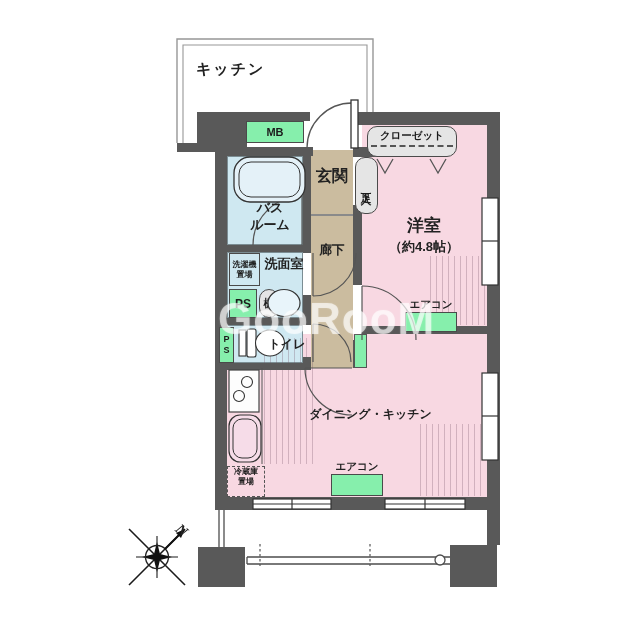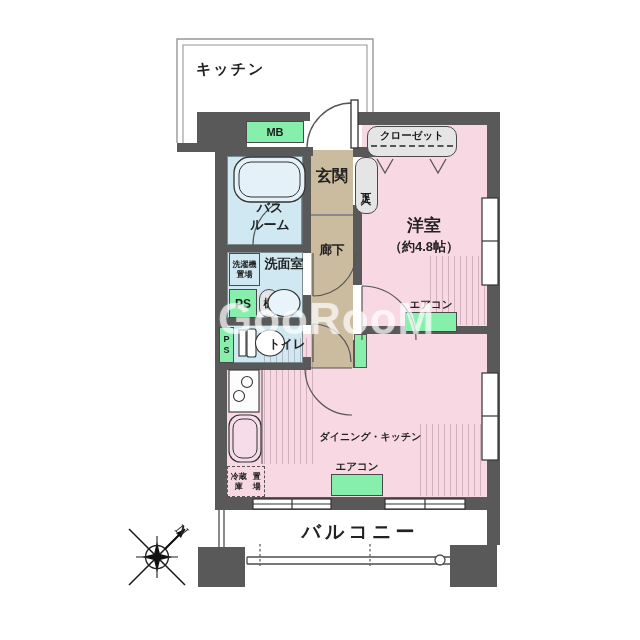--- a/index.html
+++ b/index.html
@@ -15,21 +15,21 @@
   .blue{background:#cfe8f1;border:1px solid rgba(55,65,70,0.55);box-sizing:border-box;}
   .box{position:absolute;box-sizing:border-box;border:1.4px solid #4a4a4a;display:flex;
        align-items:center;justify-content:center;text-align:center;}
   .white{background:#86efac;}
   .yellow{background:#e5e5e5;border-radius:10px;}
   .lbl{position:absolute;white-space:nowrap;font-weight:600;color:#222;}
   .ctr{text-align:center;}
   .vtext{writing-mode:vertical-rl;text-orientation:upright;letter-spacing:1px;}
   .hatch{position:absolute;background:repeating-linear-gradient(90deg,rgba(120,85,105,0.30) 0 1px,transparent 1px 6px);}
   .dashedbox{position:absolute;box-sizing:border-box;border:1.6px dashed #555;
-       display:flex;flex-direction:row;align-items:center;justify-content:flex-start;text-align:center;font-family:Liberation Mono, monospace;}
+       display:flex;flex-direction:column;align-items:center;justify-content:flex-start;text-align:center;font-family:Liberation Mono, monospace;}
   .tiny{font-size:8px;line-height:10px;font-weight:600;}
   svg{position:absolute;left:0;top:0;pointer-events:none;}
   #watermark{position:absolute;font-weight:700;color:rgba(255,255,255,0.62);
        font-size:44px;letter-spacing:1px;text-shadow:0 0 2px rgba(255,255,255,0.25);}
   .closet-pipe{width:82px;margin:1px auto 0 auto;border-bottom:2px dashed #555;height:1px;}
 </style>
 </head>
 <body>
 
 <div id="canvas">
@@ -224,20 +224,19 @@
 
   <div class="lbl ctr" style="left:256px;top:255px;width:56px;font-size:13px;">洗面室</div>
   <div class="lbl ctr" style="left:258px;top:336px;width:58px;font-size:12px;">トイレ</div>
 
   <div class="lbl ctr" style="left:372px;top:214px;width:104px;font-size:17px;text-align:center;">洋室</div>
   <div class="lbl ctr" style="left:366px;top:238px;width:116px;font-size:13px;">（約4.8帖）</div>
 
   <div class="lbl ctr" style="left:398px;top:298px;width:66px;font-size:10.5px;">エアコン</div>
   <div class="lbl ctr" style="left:324px;top:460px;width:66px;font-size:10.5px;">エアコン</div>
 
-  <div class="lbl ctr" style="left:278px;top:406px;width:185px;font-size:10px;margin-top:24px;">ダイニング・キッチン</div>
-
-  <div class="lbl ctr" style="left:275px;top:519px;width:170px;font-size:19px;letter-spacing:4px;">バルコニー</div>
+  <div class="lbl ctr" style="left:278px;top:406px;width:185px;font-size:12px;">ダイニング・キッチン</div>
+
 
   <div class="lbl" style="left:176px;top:522px;font-size:15px;font-weight:700;transform:rotate(40deg);font-family:'Liberation Serif','DejaVu Serif',serif;font-style:italic;">N</div>
 
   <div id="watermark" style="left:218px;top:294px;">GooRooM</div>
 </div>
 
 </body></html>

